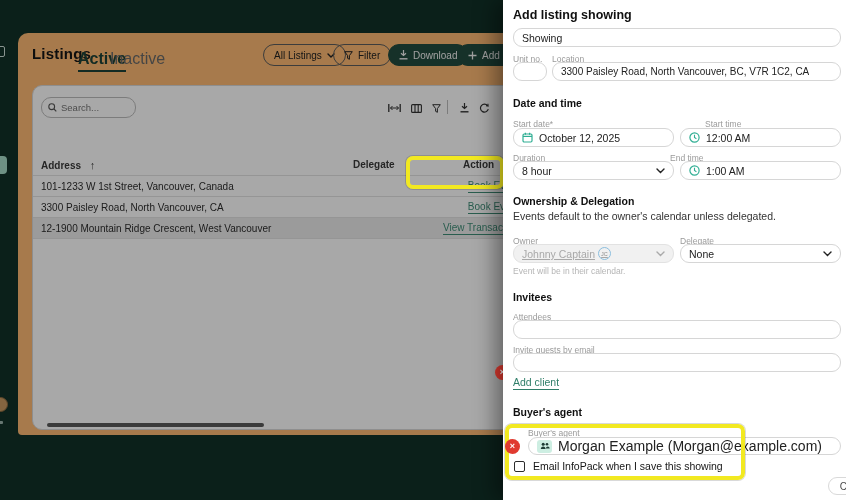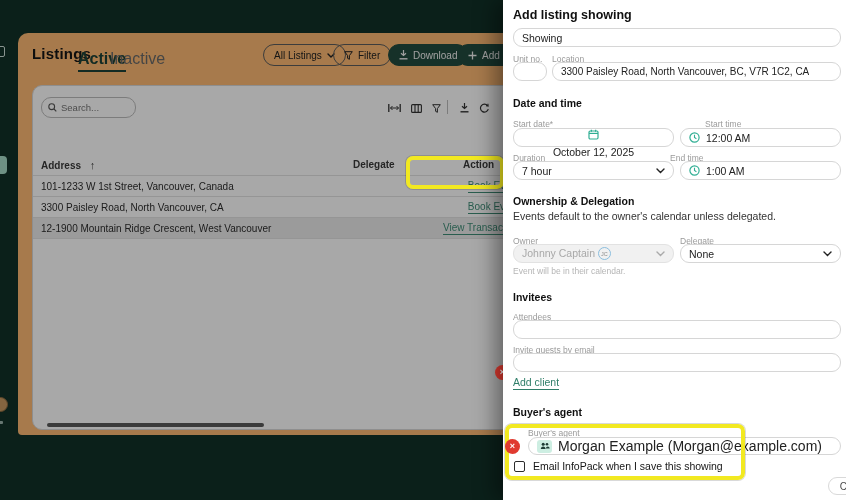--- a/index.html
+++ b/index.html
@@ -195,21 +195,21 @@
       <input style="">
     </div>
   <div class="abs inp" style="left:49px; top:62px; width:289px; font-size:10px;">
     <span style="white-space:nowrap; overflow:hidden;">3300 Paisley Road, North Vancouver, BC, V7R 1C2, CA</span>
   </div>
 
   <div class="abs sec-h" style="top:97px;">Date and time</div>
 
   <div class="abs lbl" style="left:10px; top:119px;">Start date*</div>
   <div class="abs lbl" style="left:177px; top:119px;margin-left:25px;">Start time</div>
-  <div class="abs inp" style="left:10px; top:128px; width:161px;flex-direction:column;">
+  <div class="abs inp" style="left:10px; top:128px; width:161px;">
     <span>
         <svg width="11" height="11" viewBox="0 0 11 11">
           <rect x="1" y="2" width="9" height="8" rx="1.2" stroke="#2fae93" stroke-width="1.2" fill="none"></rect>
           <path d="M1 4.4h9" stroke="#2fae93" stroke-width="1.2"></path>
           <path d="M3.4 .8v2M7.6 .8v2" stroke="#2fae93" stroke-width="1.2"></path>
         </svg>
       </span>
     <span>October 12, 2025</span>
   </div>
   <div class="abs inp" style="left:177px; top:128px; width:161px;">
@@ -218,21 +218,21 @@
           <circle cx="5.5" cy="5.5" r="4.6" stroke="#2fae93" stroke-width="1.2" fill="none"></circle>
           <path d="M5.5 2.8v2.7l1.9 1.2" stroke="#2fae93" stroke-width="1.1" fill="none"></path>
         </svg>
       </span>
     <span>12:00 AM</span>
   </div>
 
   <div class="abs lbl" style="left:10px; top:153px;">Duration</div>
   <div class="abs lbl" style="left:167px; top:153px;">End time</div>
   <div class="abs sel" style="left:10px; top:161px; width:161px;">
-    <span>7 hour</span>
+    <span>8 hour</span>
     <span>
         <svg width="9" height="6" viewBox="0 0 9 6">
           <path d="M1 1l3.5 3.5L8 1" stroke="#222" stroke-width="1.4" fill="none" stroke-linecap="round"></path>
         </svg>
       </span>
   </div>
   <div class="abs inp" style="left:177px; top:161px; width:161px;">
     <span>
         <svg width="11" height="11" viewBox="0 0 11 11">
           <circle cx="5.5" cy="5.5" r="4.6" stroke="#2fae93" stroke-width="1.2" fill="none"></circle>
@@ -241,21 +241,21 @@
       </span>
     <span>1:00 AM</span>
   </div>
 
   <div class="abs sec-h" style="top:195px;">Ownership &amp; Delegation</div>
   <div class="abs desc" style="left:10px; top:210px;">Events default to the owner's calendar unless delegated.</div>
 
   <div class="abs lbl" style="left:10px; top:236px;">Owner</div>
   <div class="abs lbl" style="left:177px; top:236px;">Delegate</div>
   <div class="abs sel disabled" style="left:10px; top:244px; width:161px;">
-    <span style="display:flex; align-items:flex-start;">
+    <span style="display:flex; align-items:flex-end;text-decoration:underline;">
       <span>Johnny Captain</span>
       <span class="jc-badge">JC</span>
     </span>
     <span>
         <svg width="9" height="6" viewBox="0 0 9 6">
           <path d="M1 1l3.5 3.5L8 1" stroke="#aaa" stroke-width="1.4" fill="none" stroke-linecap="round"></path>
         </svg>
       </span>
   </div>
   <div class="abs sel" style="left:177px; top:244px; width:161px;">

